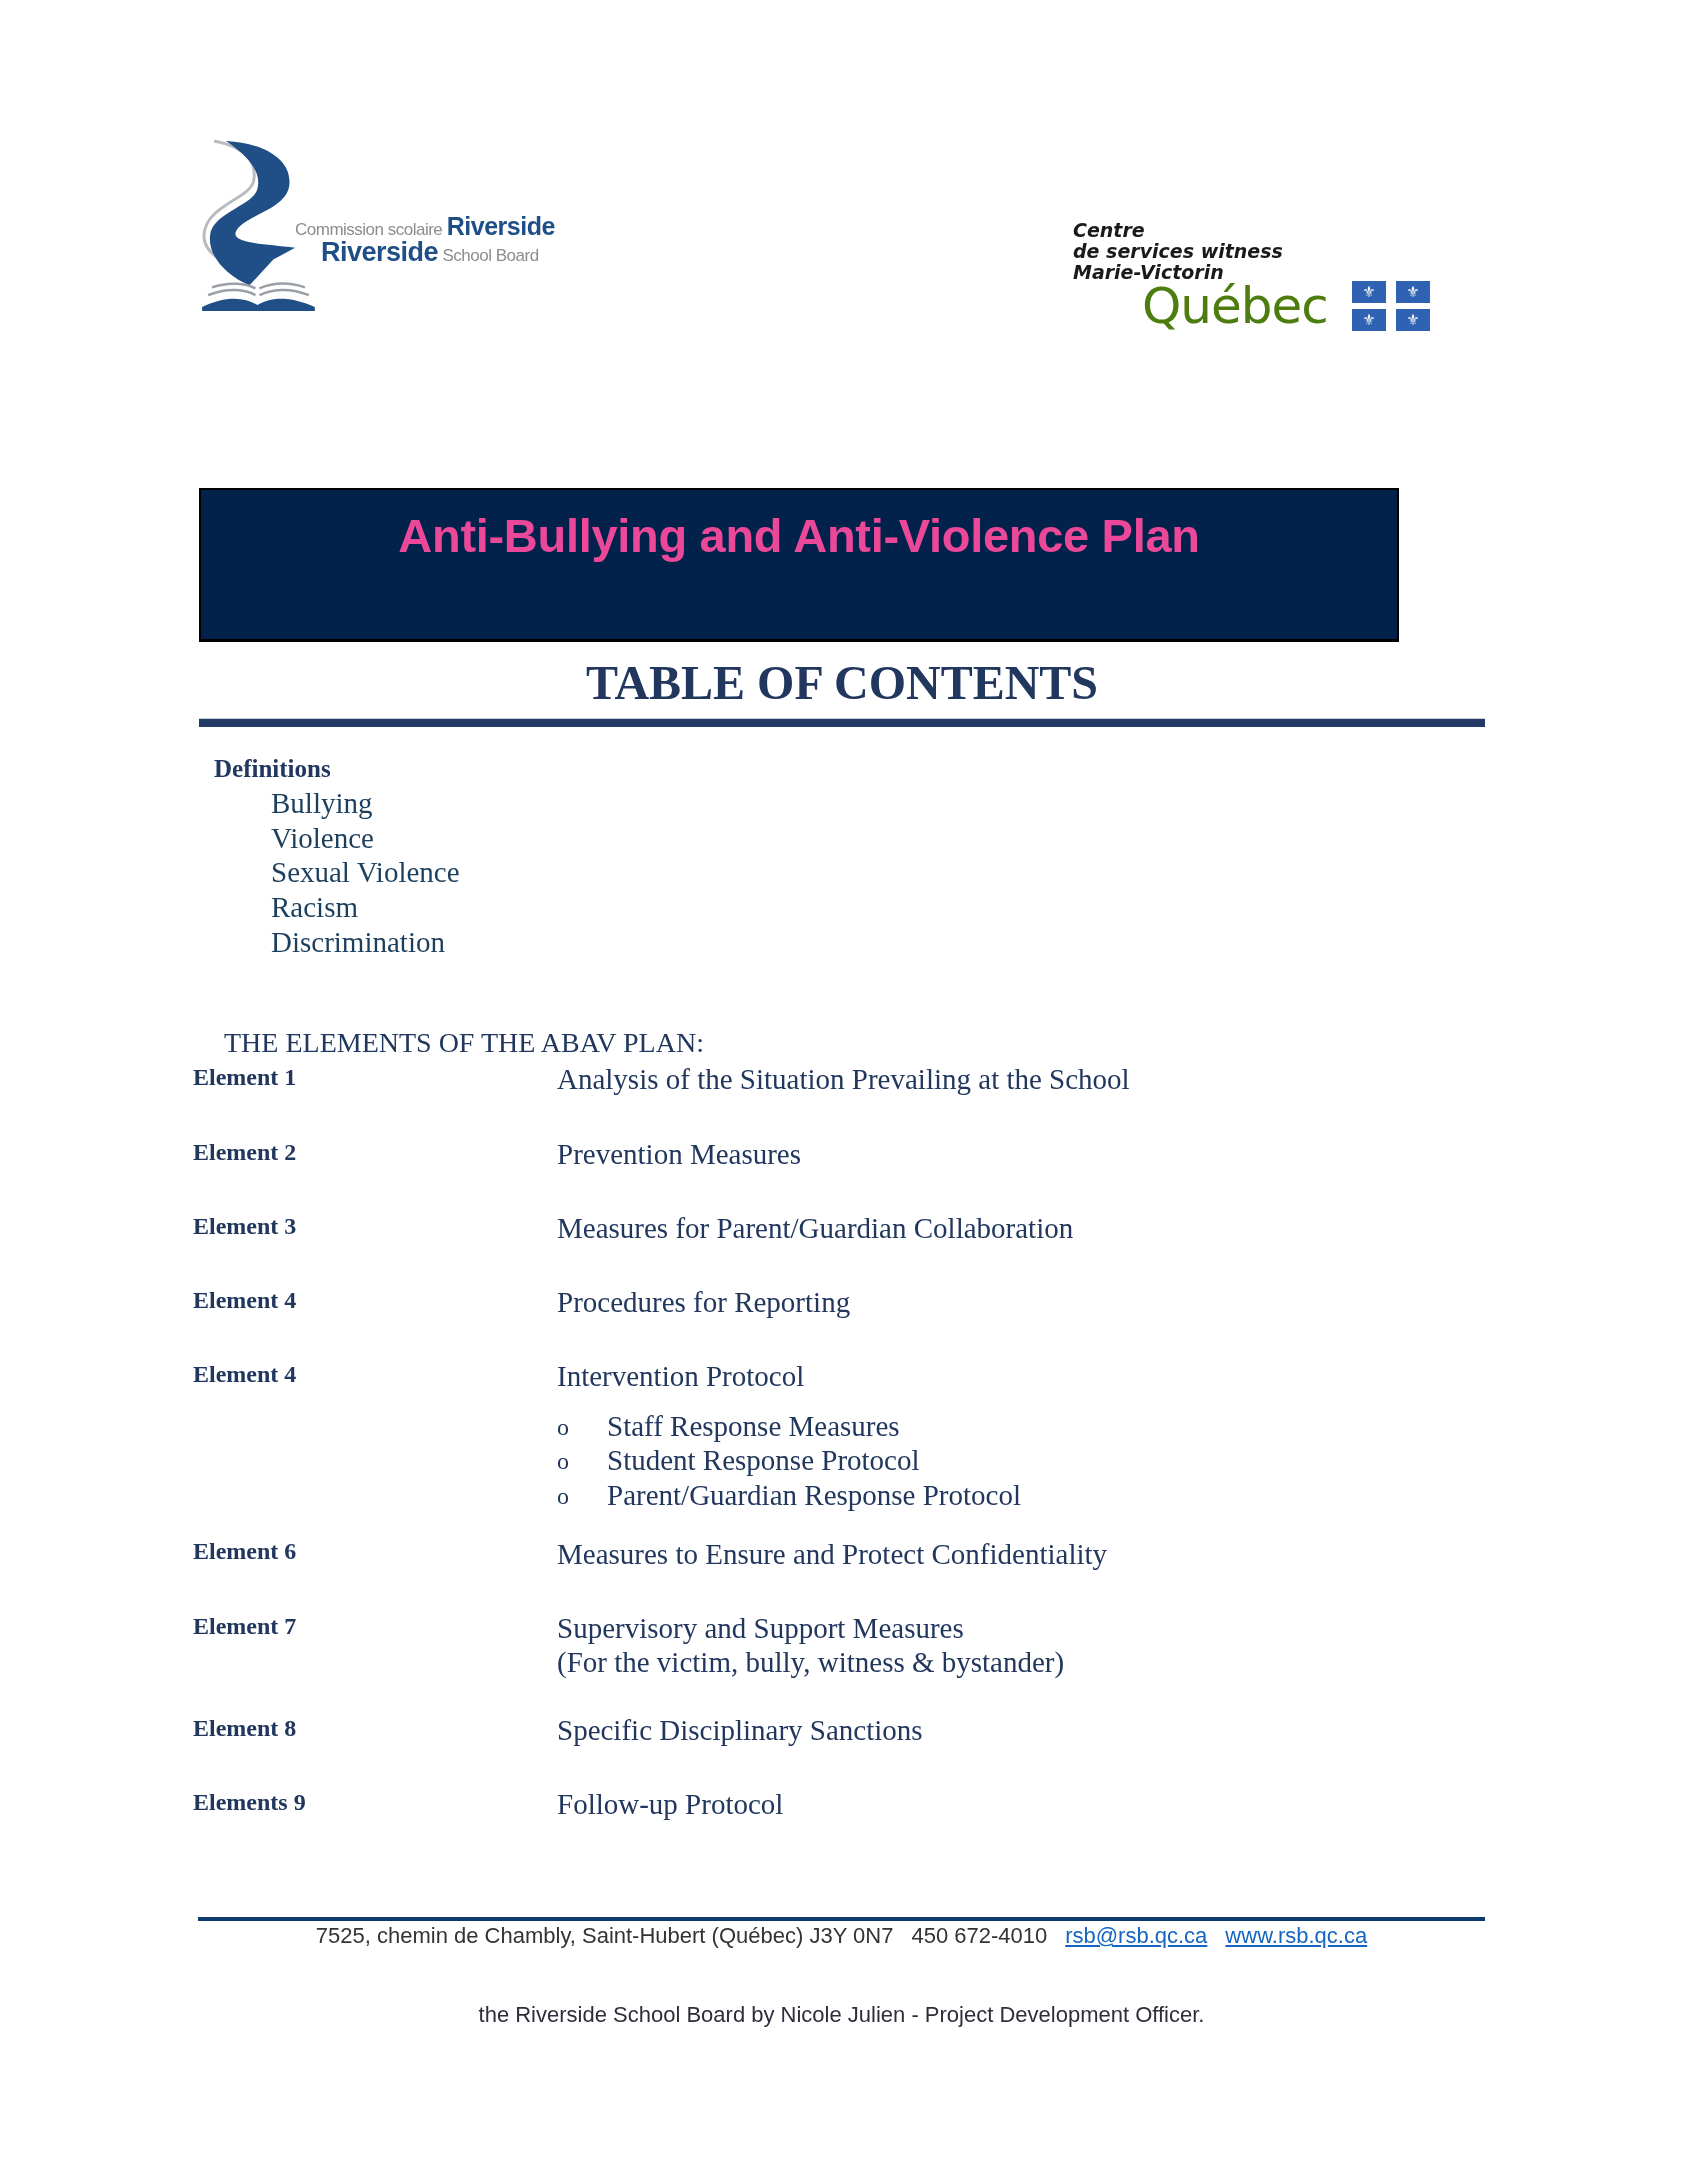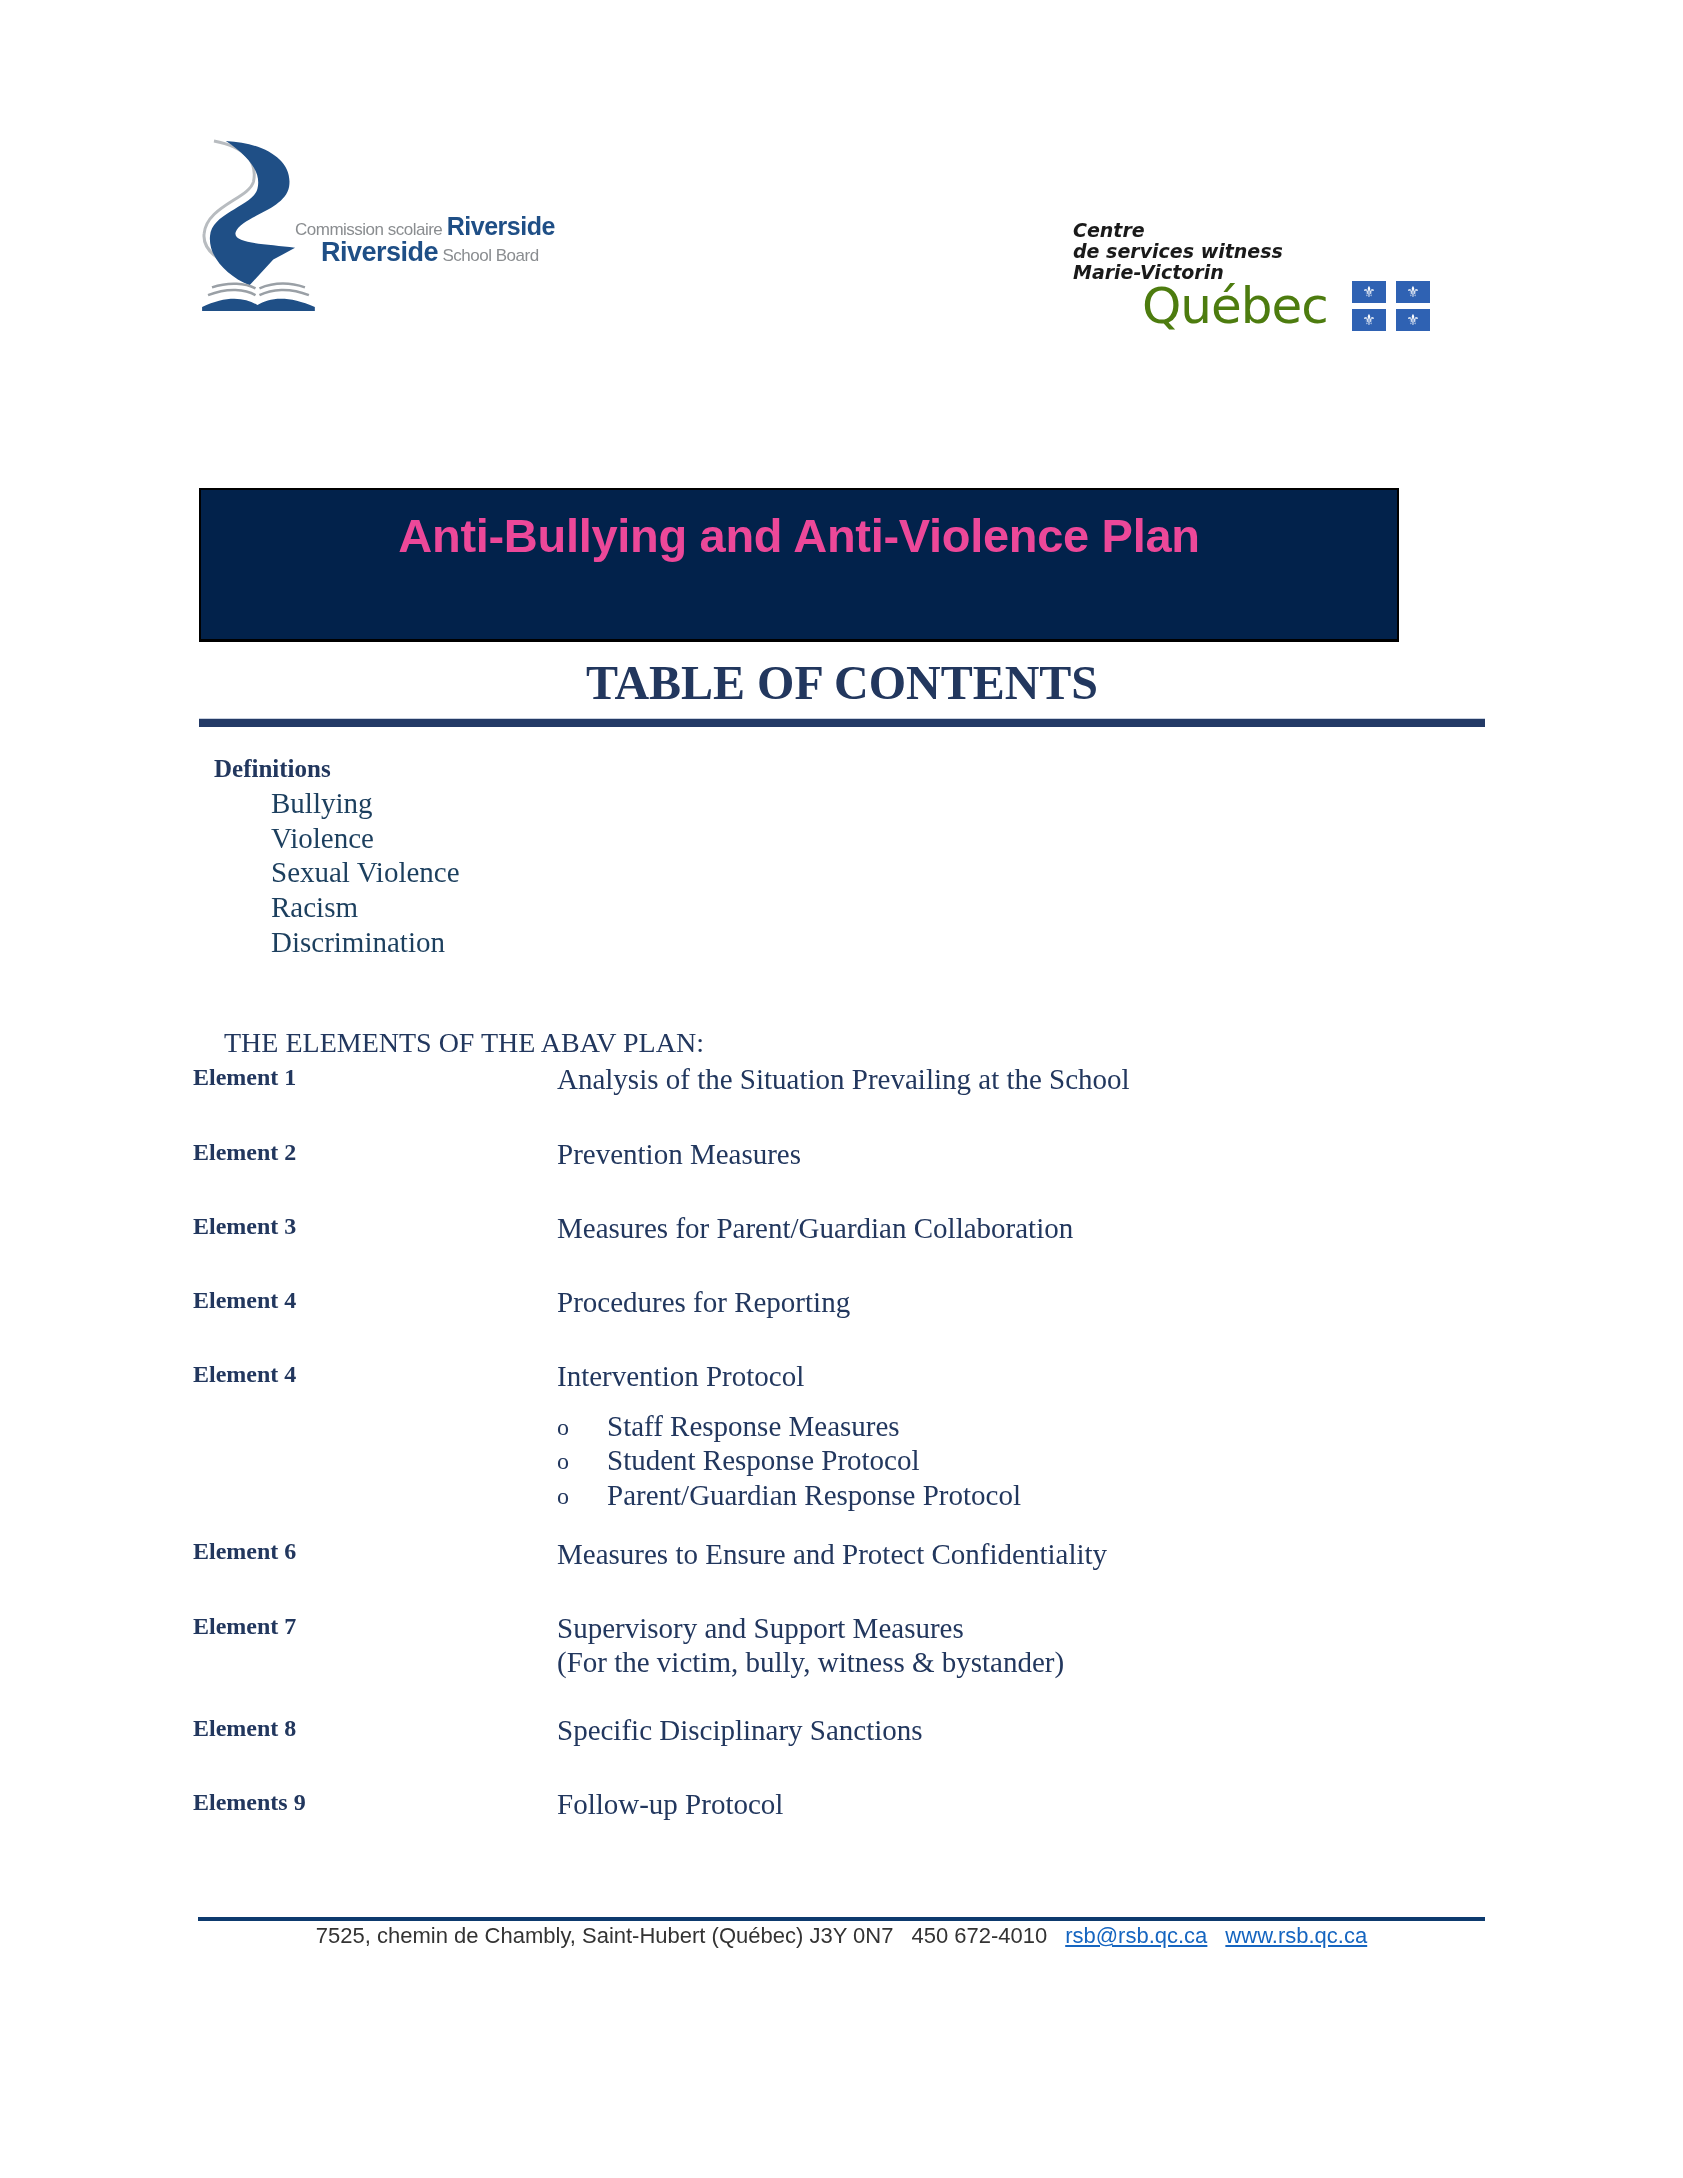--- a/index.html
+++ b/index.html
@@ -137,14 +137,15 @@
 <div class="abs serif el-desc" style="top:1714px">Specific Disciplinary Sanctions</div>
 
 <div class="abs serif el-label" style="top:1789px">Elements 9</div>
 <div class="abs serif el-desc" style="top:1788px">Follow-up Protocol</div>
 
 <div id="footer-rule" class="abs"></div>
 <div id="footer-address" class="abs">
   <span>7525, chemin de Chambly, Saint-Hubert (Québec) J3Y 0N7</span><span class="gap"></span><span>450 672-4010</span><span class="gap"></span><a href="rsb@rsb.qc.ca">rsb@rsb.qc.ca</a><span class="gap"></span><a href="www.rsb.qc.ca">www.rsb.qc.ca</a>
 </div>
 <div id="footer-credits" class="abs">
+  <div>the Riverside School Board by Nicole Julien - Project Development Officer.</div>
 </div>
 
 
 </body></html>

